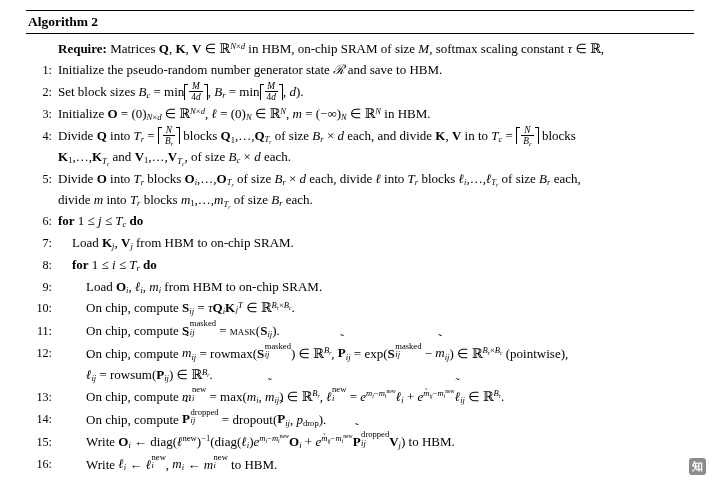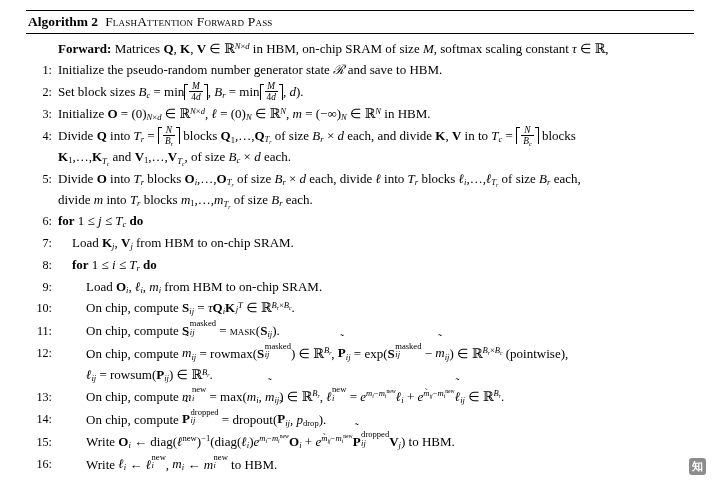--- a/index.html
+++ b/index.html
@@ -153,30 +153,29 @@
 </style>
 </head>
 <body>
 
 <div id="page">
 
   <div class="algo">
     <hr class="rule">
     <div class="algo-title">
       <span class="kw">Algorithm 2</span>
-      <span class="nm">FlashAttention Forward Pass</span>
     </div>
     <hr class="rule thin">
 
     <div class="body">
 
       <div class="line">
         <div class="num"></div>
         <div class="txt">
-          <span class="b">Forward:</span>
+          <span class="b">Require:</span>
           Matrices <span class="mb">Q</span>, <span class="mb">K</span>, <span class="mb">V</span> ∈ <span class="bb">ℝ</span><sup><span class="mi">N</span>×<span class="mi">d</span></sup> in HBM, on-chip SRAM of size <span class="mi">M</span>, softmax scaling constant <span class="mi">τ</span> ∈ <span class="bb">ℝ</span>,
         </div>
       </div>
 
       <div class="line">
         <div class="num">1:</div>
         <div class="txt">
           Initialize the pseudo-random number generator state <span class="mi">ℛ</span> and save to HBM.
         </div>
       </div>

